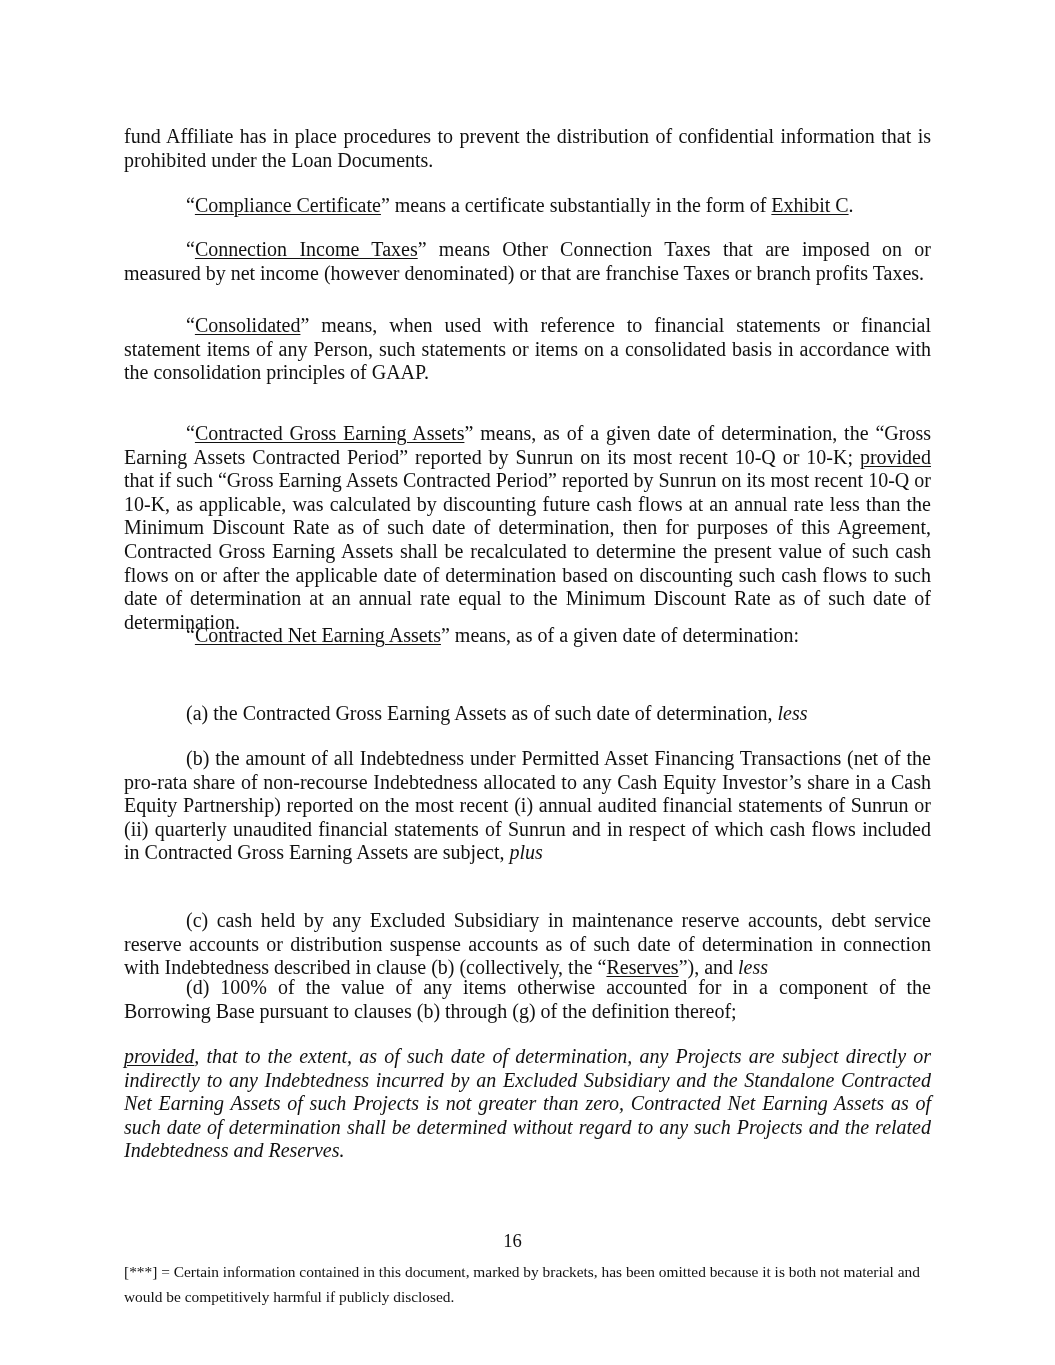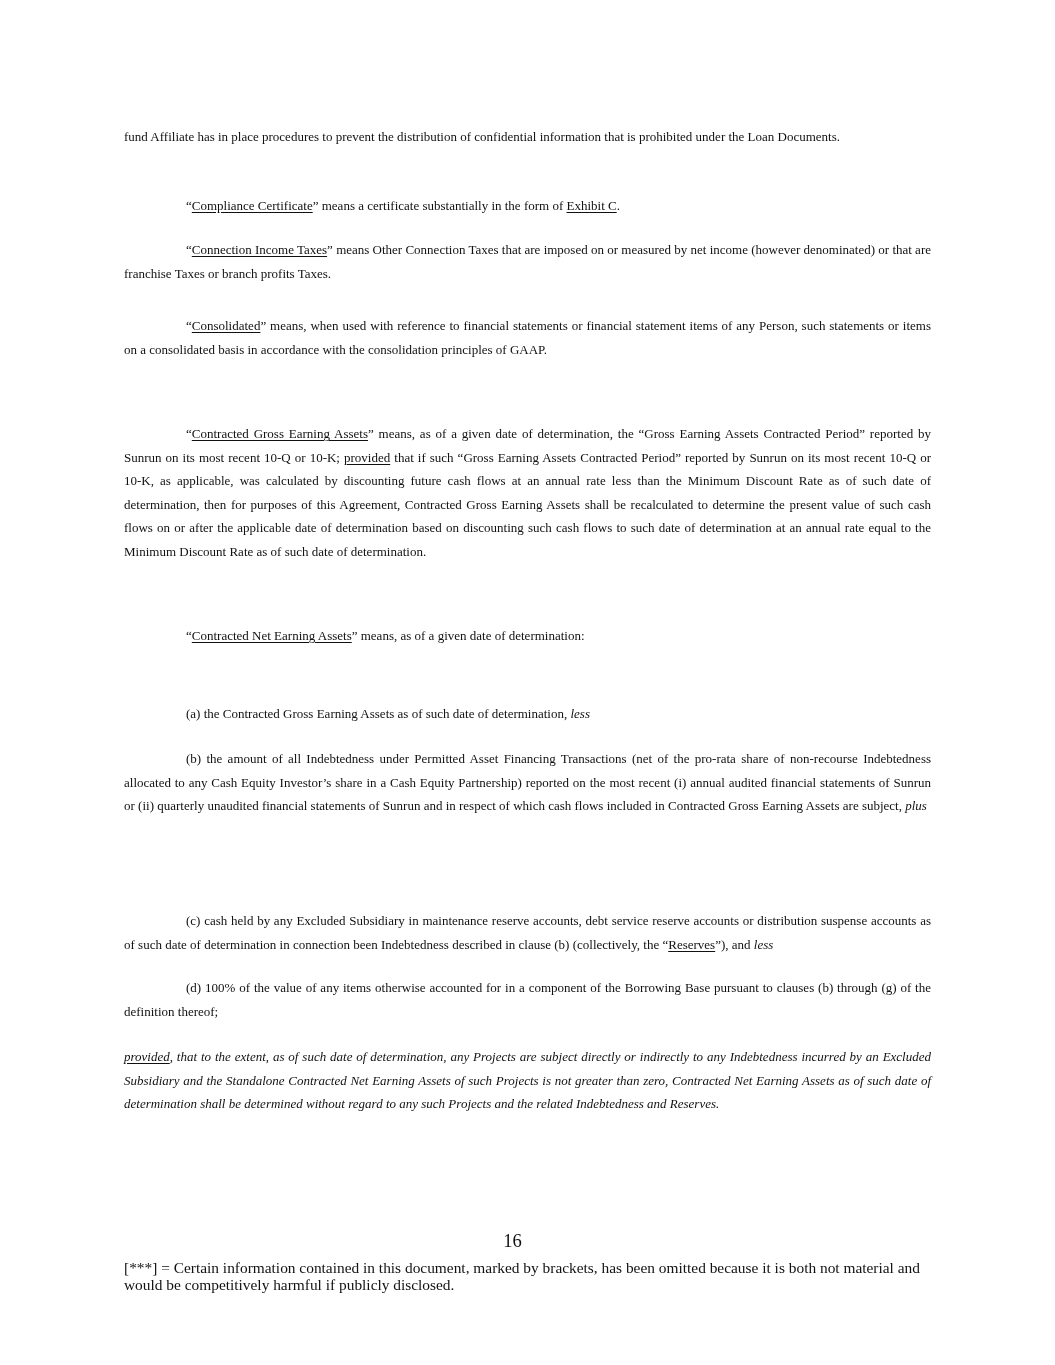--- a/index.html
+++ b/index.html
@@ -15,21 +15,21 @@
       font-family: "Liberation Serif", "DejaVu Serif", serif;
       color: #111111;
     }
     .page {
       position: absolute;
       left: 124px;
       top: 125px;
       width: 807px;
     }
     .p {
-      font-size: 13px;
+      font-size: 20px;
       line-height: 23.6px;
       text-align: justify;
       margin: 0;
       position: absolute;
       left: 0;
       width: 807px;
     }
     .indent { text-indent: 62px; }
     .u { text-decoration: underline; text-underline-offset: 2px; text-decoration-thickness: 1px; }
     .i { font-style: italic; }
@@ -40,21 +40,21 @@
       width: 1025px;
       text-align: center;
       font-size: 18.6px;
     }
     .footnote {
       position: absolute;
       left: 124px;
       top: 1259px;
       width: 810px;
       font-size: 15.4px;
-      line-height: 17px;
+      line-height: 25px;
       text-align: left;
       margin: 0;
     }
   </style>
 </head>
 <body>
 
 <div class="page">
 
   <p class="p" style="top:0px;">
@@ -83,21 +83,21 @@
 
   <p class="p indent" style="top:577px;">
     <span>(a) the Contracted Gross Earning Assets as of such date of determination, </span><span class="i">less</span>
   </p>
 
   <p class="p indent" style="top:622px;">
     <span>(b) the amount of all Indebtedness under Permitted Asset Financing Transactions (net of the pro-rata share of non-recourse Indebtedness allocated to any Cash Equity Investor’s share in a Cash Equity Partnership) reported on the most recent (i) annual audited financial statements of Sunrun or (ii) quarterly unaudited financial statements of Sunrun and in respect of which cash flows included in Contracted Gross Earning Assets are subject, </span><span class="i">plus</span>
   </p>
 
   <p class="p indent" style="top:784px;">
-    <span>(c) cash held by any Excluded Subsidiary in maintenance reserve accounts, debt service reserve accounts or distribution suspense accounts as of such date of determination in connection been Indebtedness described in clause (b) (collectively, the “</span><span class="u">Reserves</span><span>”), and </span><span class="i">less</span>
+    <span>(c) cash held by any Excluded Subsidiary in maintenance reserve accounts, debt service reserve accounts or distribution suspense accounts as of such date of determination in connection with Indebtedness described in clause (b) (collectively, the “</span><span class="u">Reserves</span><span>”), and </span><span class="i">less</span>
   </p>
 
   <p class="p indent" style="top:851px;">
     <span>(d) 100% of the value of any items otherwise accounted for in a component of the Borrowing Base pursuant to clauses (b) through (g) of the definition thereof;</span>
   </p>
 
   <p class="p" style="top:920px;font-style:italic;">
     <span class="u">provided</span><span>, that to the extent, as of such date of determination, any Projects are subject directly or indirectly to any Indebtedness incurred by an Excluded Subsidiary and the Standalone Contracted Net Earning Assets of such Projects is not greater than zero, Contracted Net Earning Assets as of such date of determination shall be determined without regard to any such Projects and the related Indebtedness and Reserves.</span>
   </p>
 

